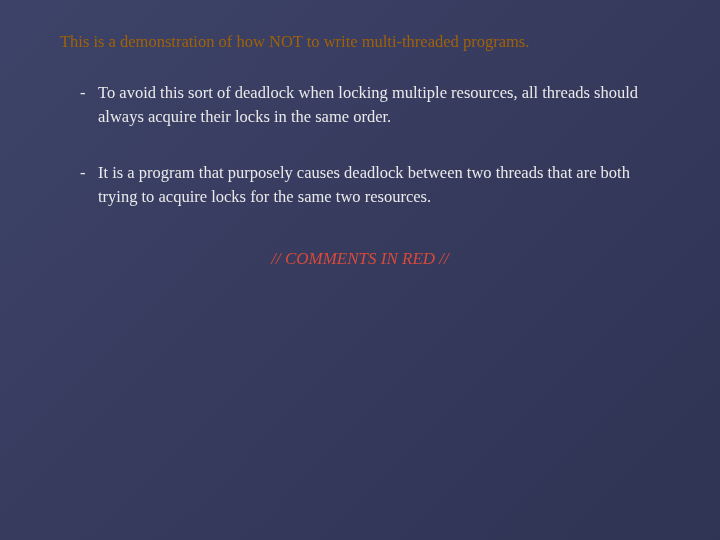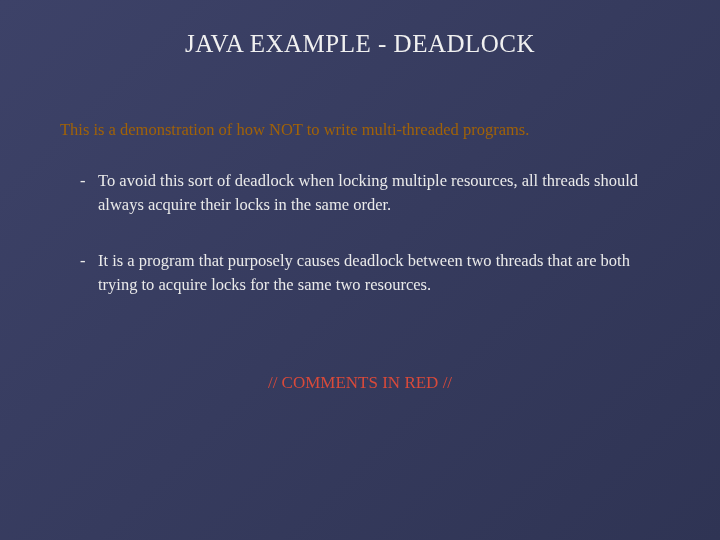--- a/index.html
+++ b/index.html
@@ -46,28 +46,28 @@
   .bullet-item::before {
     content: "-";
     position: absolute;
     left: 0;
     top: 0;
   }
   .comment-note {
     text-align: center;
     font-size: 17px;
     color: #d94a3a;
-    margin-top: 76px;
+    margin-top: 40px;
     font-weight: 400;
+    font-style: italic;
   }
 </style>
 </head>
 <body>
 
 <div class="slide">
-  <h1 class="title">JAVA EXAMPLE - DEADLOCK</h1>
   <p class="intro">This is a demonstration of how NOT to write multi-threaded programs.</p>
   <ul class="bullet-list">
     <li class="bullet-item">To avoid this sort of deadlock when locking multiple resources, all threads should always acquire their locks in the same order.</li>
     <li class="bullet-item">It is a program that purposely causes deadlock between two threads that are both trying to acquire locks for the same two resources.</li>
   </ul>
   <p class="comment-note">// COMMENTS IN RED //</p>
 </div>
 
 </body></html>

